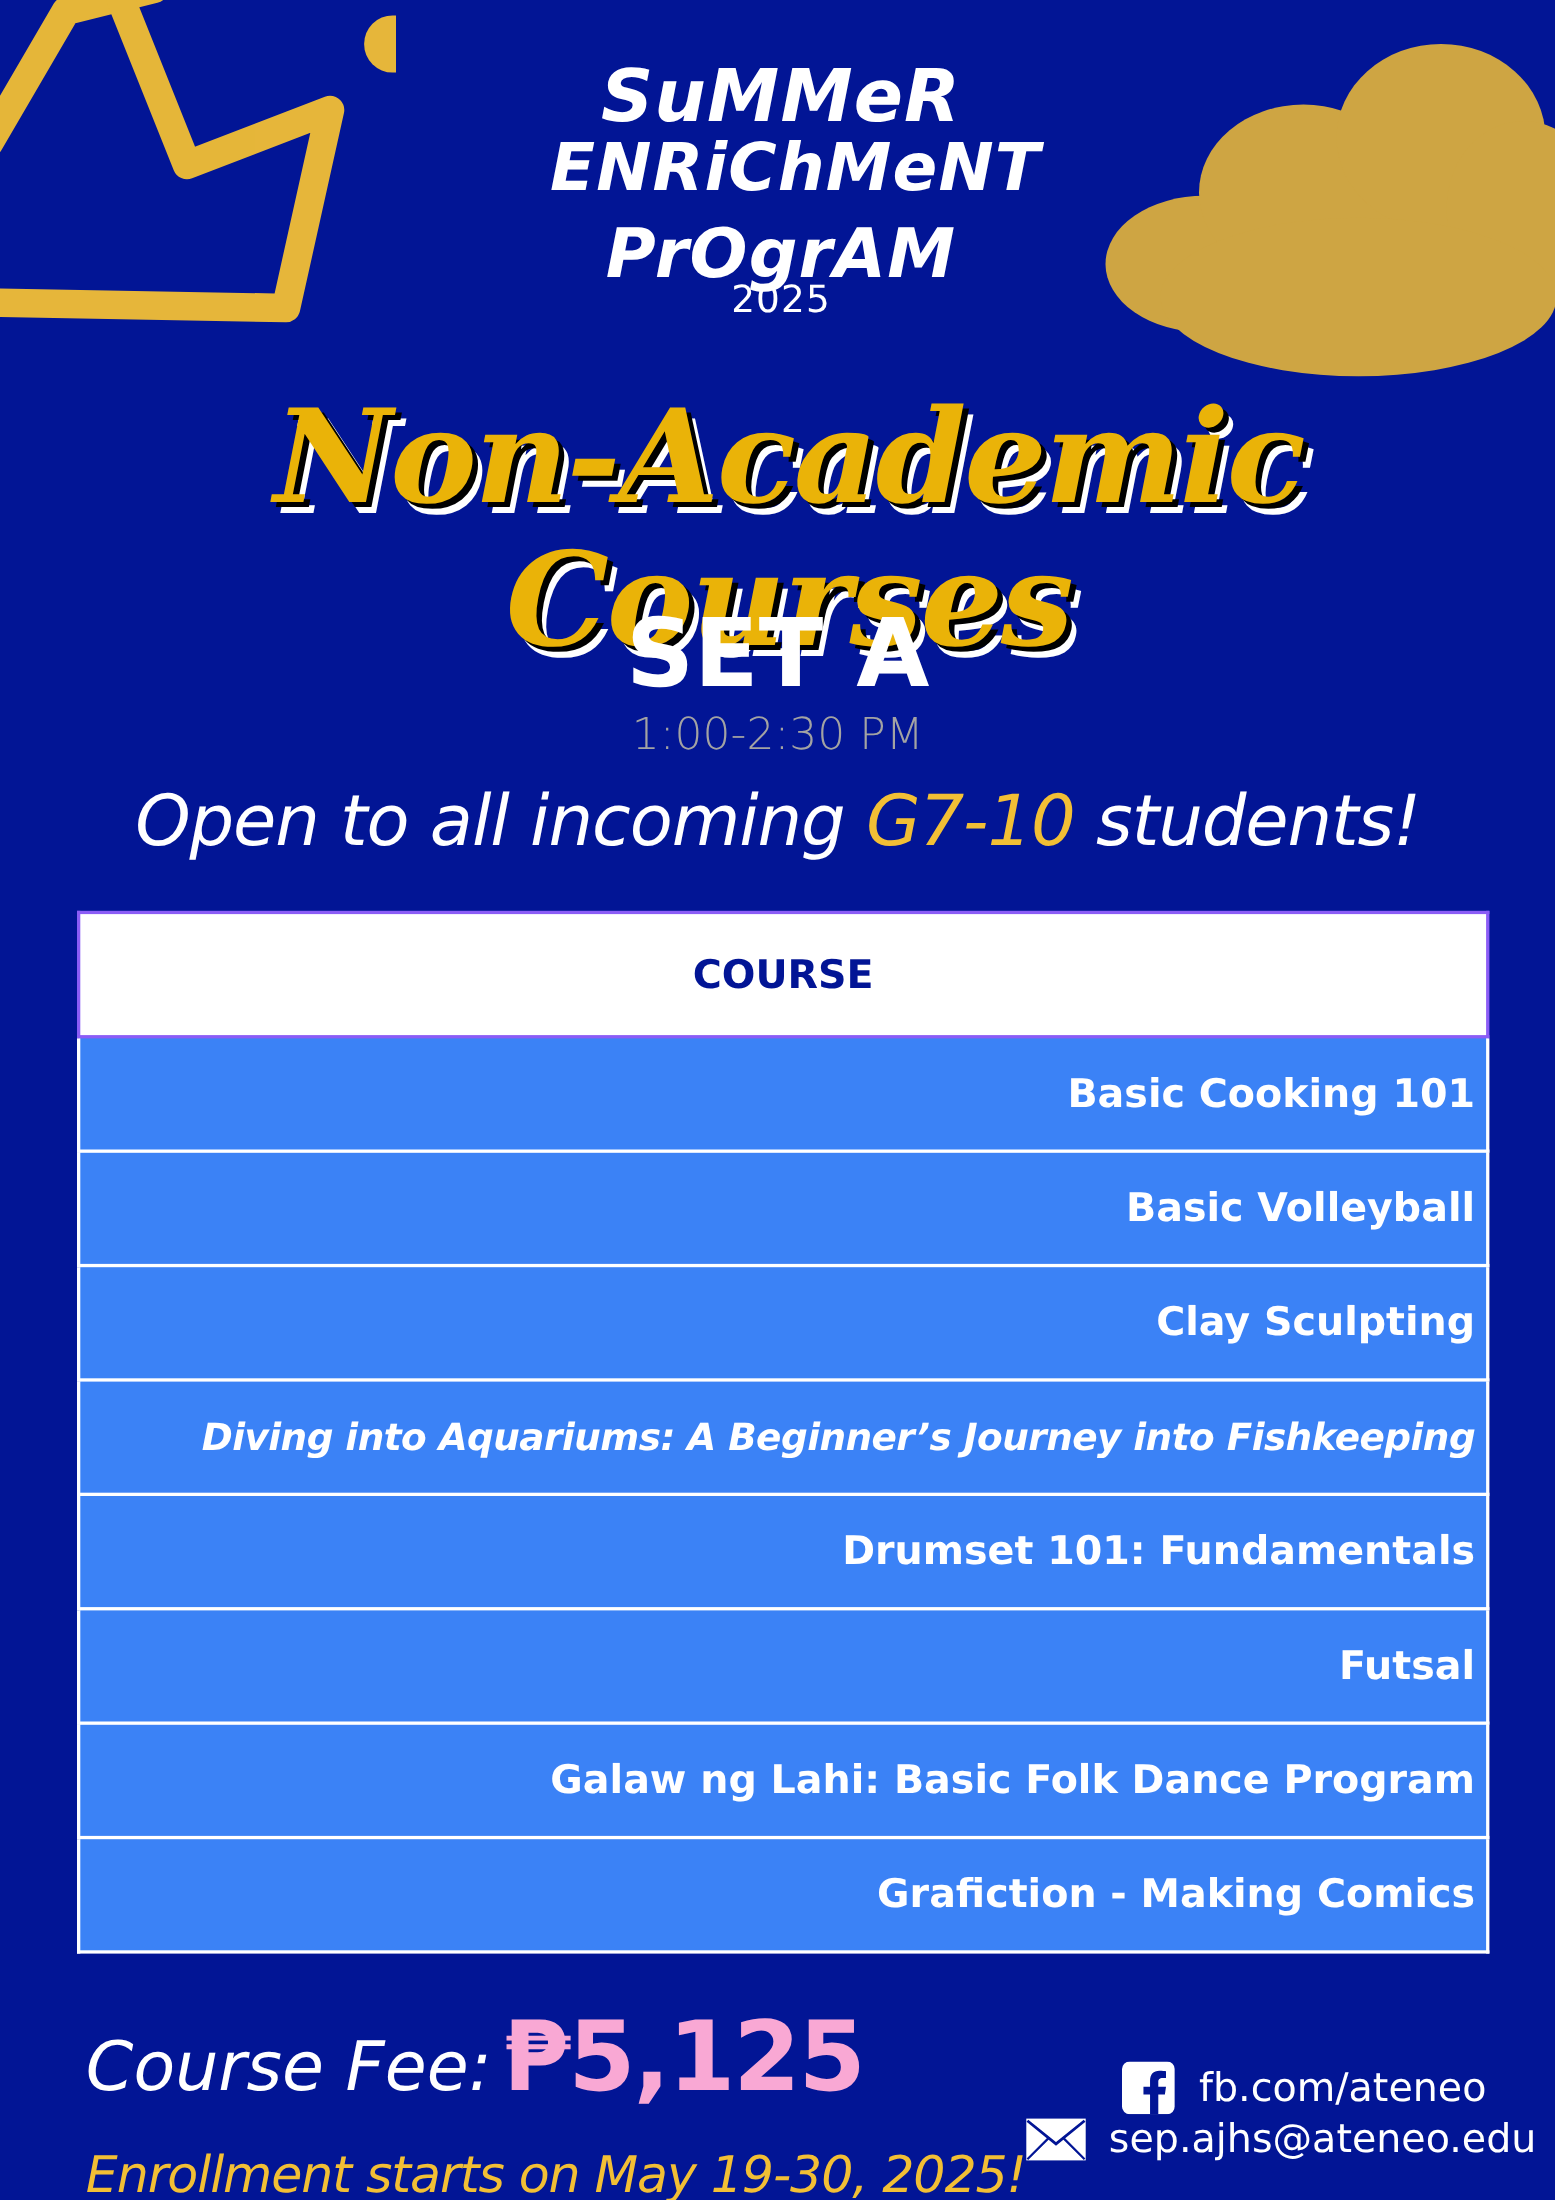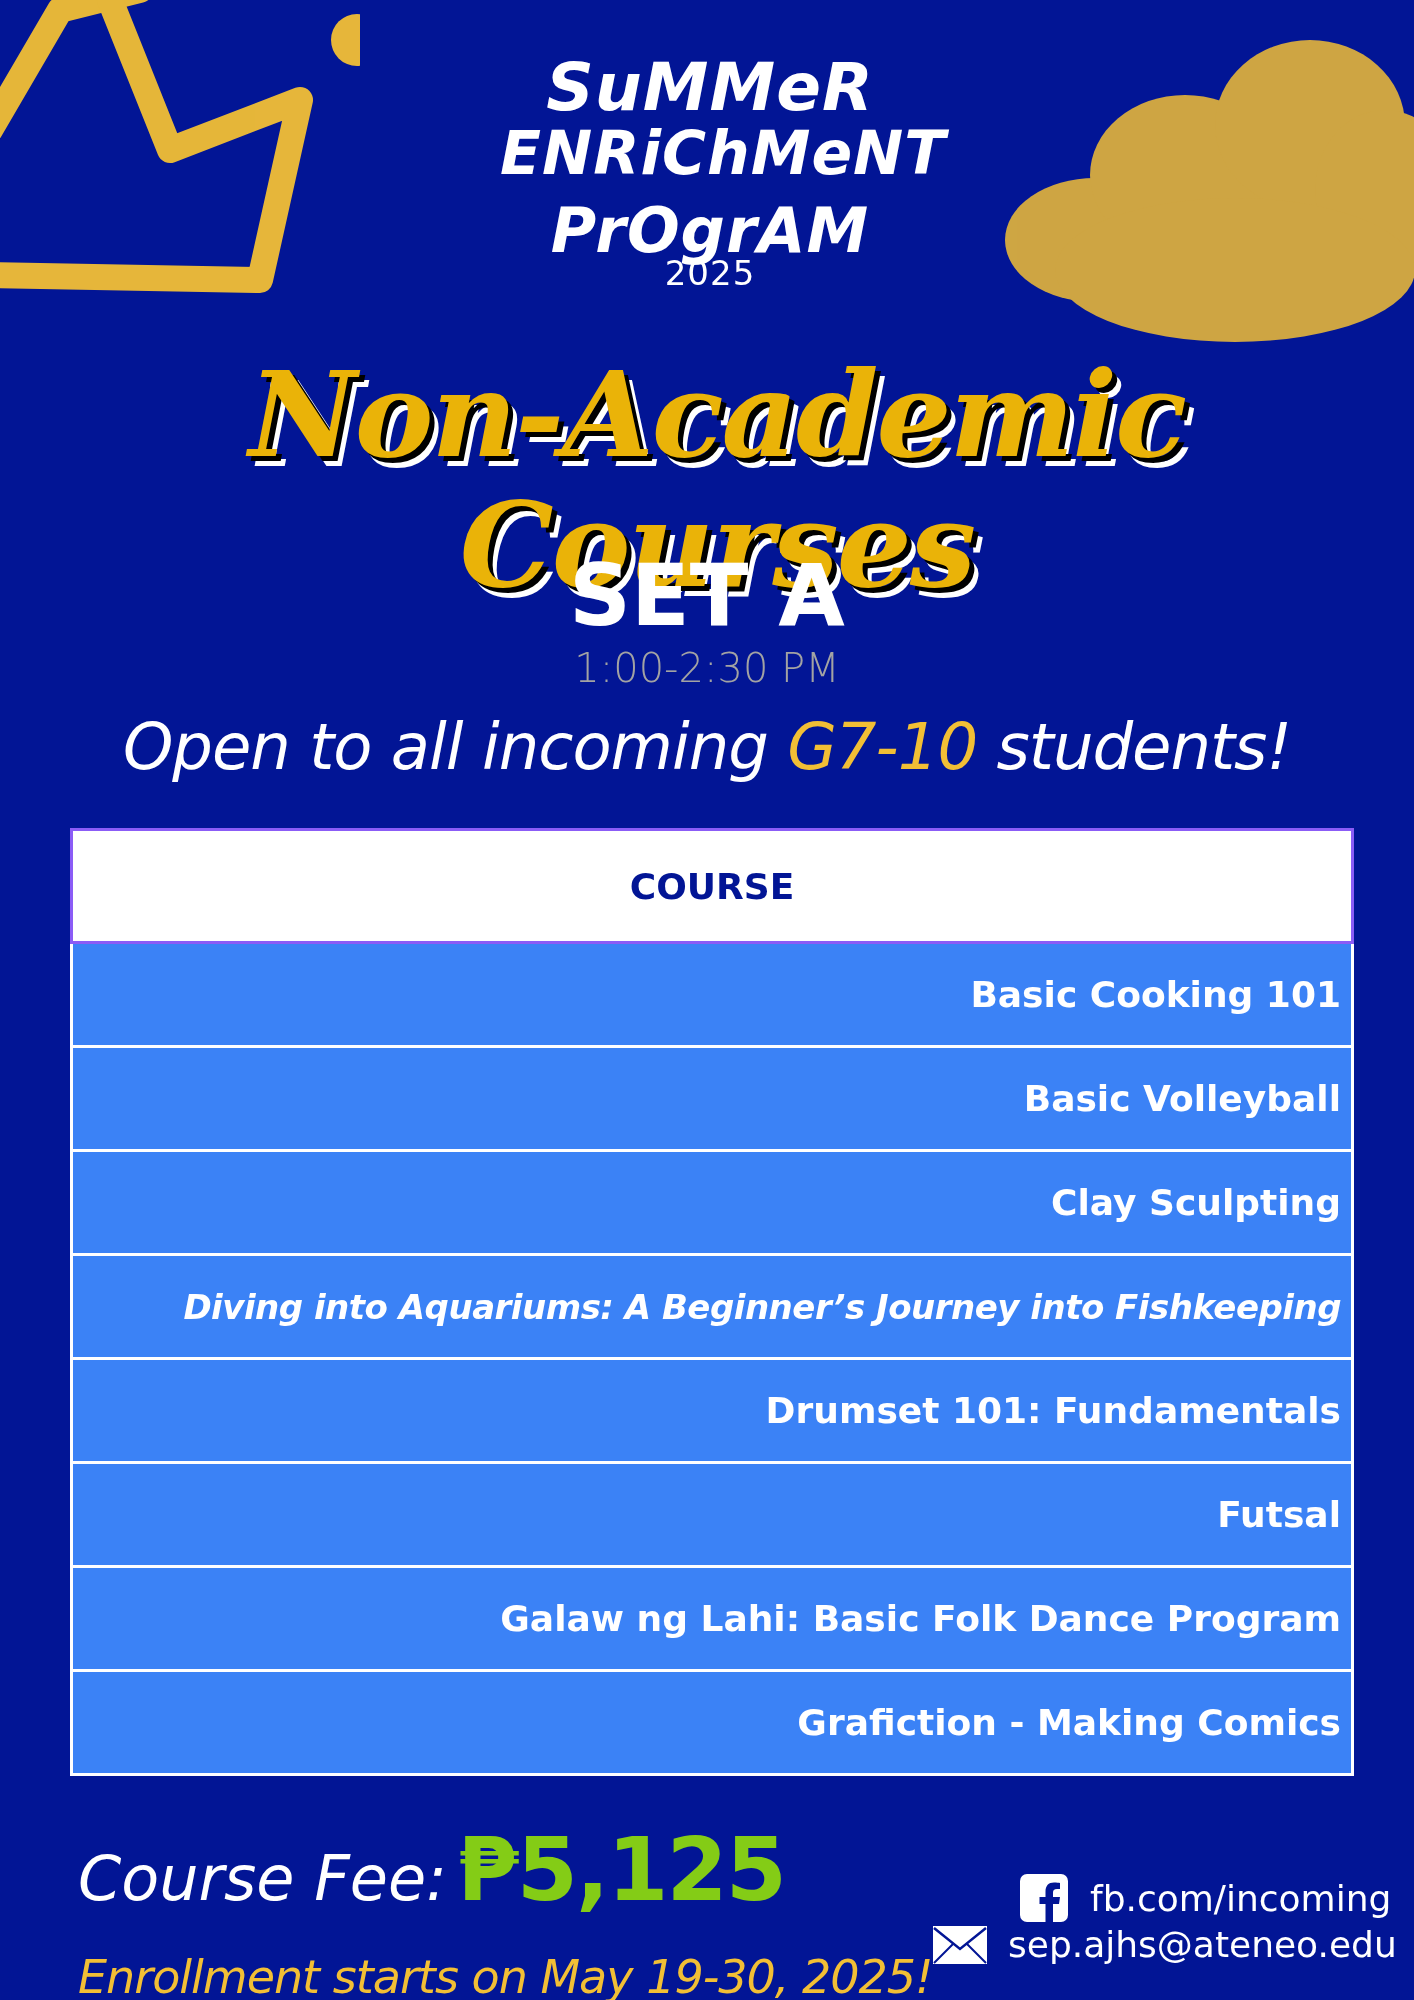--- a/index.html
+++ b/index.html
@@ -69,21 +69,21 @@
   .course-table td.long { font-size: 34px; letter-spacing: -0.5px; font-style: italic; }
 
   .fee-line {
     position: absolute; left: 78px; top: 1818px; white-space: nowrap;
   }
   .fee-label {
     font-family: "DejaVu Sans", sans-serif; font-style: italic; color: #fff;
     font-size: 62px; vertical-align: baseline;
   }
   .fee-amount {
-    font-family: "DejaVu Sans", sans-serif; font-weight: bold; color: #84cc16;
+    font-family: "DejaVu Sans", sans-serif; font-weight: bold; color: #f9a8d4;
     font-size: 88px; letter-spacing: -2px; margin-left: 6px;
   }
   .enroll {
     position: absolute; left: 78px; top: 1950px; white-space: nowrap;
     font-family: "DejaVu Sans", sans-serif; font-style: italic; color: #F2BF35;
     font-size: 46px; letter-spacing: -1px;
   }
   .contact { position: absolute; color: #fff; font-family: "DejaVu Sans", sans-serif; font-size: 36px; }
   .contact-fb { left: 1020px; top: 1874px; display: flex; align-items: center; }
   .contact-mail { left: 932px; top: 1924px; display: flex; align-items: center; }
@@ -169,21 +169,21 @@
   <span class="fee-amount">₱5,125</span>
 </div>
 
 <div class="enroll">Enrollment starts on May 19-30, 2025!</div>
 
 <div class="contact contact-fb">
   <svg width="48" height="48" viewBox="0 0 48 48">
     <rect x="0" y="0" width="48" height="48" rx="7" fill="#fff"></rect>
     <path d="M33 48 V30 H39 L40 23 H33 V18.5 C33 16.5 34 15 37 15 H40 V9 C39 8.8 36.5 8.5 34 8.5 C28.5 8.5 25.5 11.8 25.5 17.5 V23 H19.5 V30 H25.5 V48 Z" fill="#021595"></path>
   </svg>
-  <span class="txt">fb.com/incoming</span>
+  <span class="txt">fb.com/ateneo</span>
 </div>
 
 <div class="contact contact-mail">
   <svg width="56" height="40" viewBox="0 0 56 40">
     <rect x="1" y="1" width="54" height="38" fill="#fff"></rect>
     <path d="M2 3 L28 24 L54 3" fill="none" stroke="#021595" stroke-width="2.5"></path>
     <path d="M2 38 L21 19 M54 38 L35 19" fill="none" stroke="#021595" stroke-width="2"></path>
   </svg>
   <span class="txt">sep.ajhs@ateneo.edu</span>
 </div>

